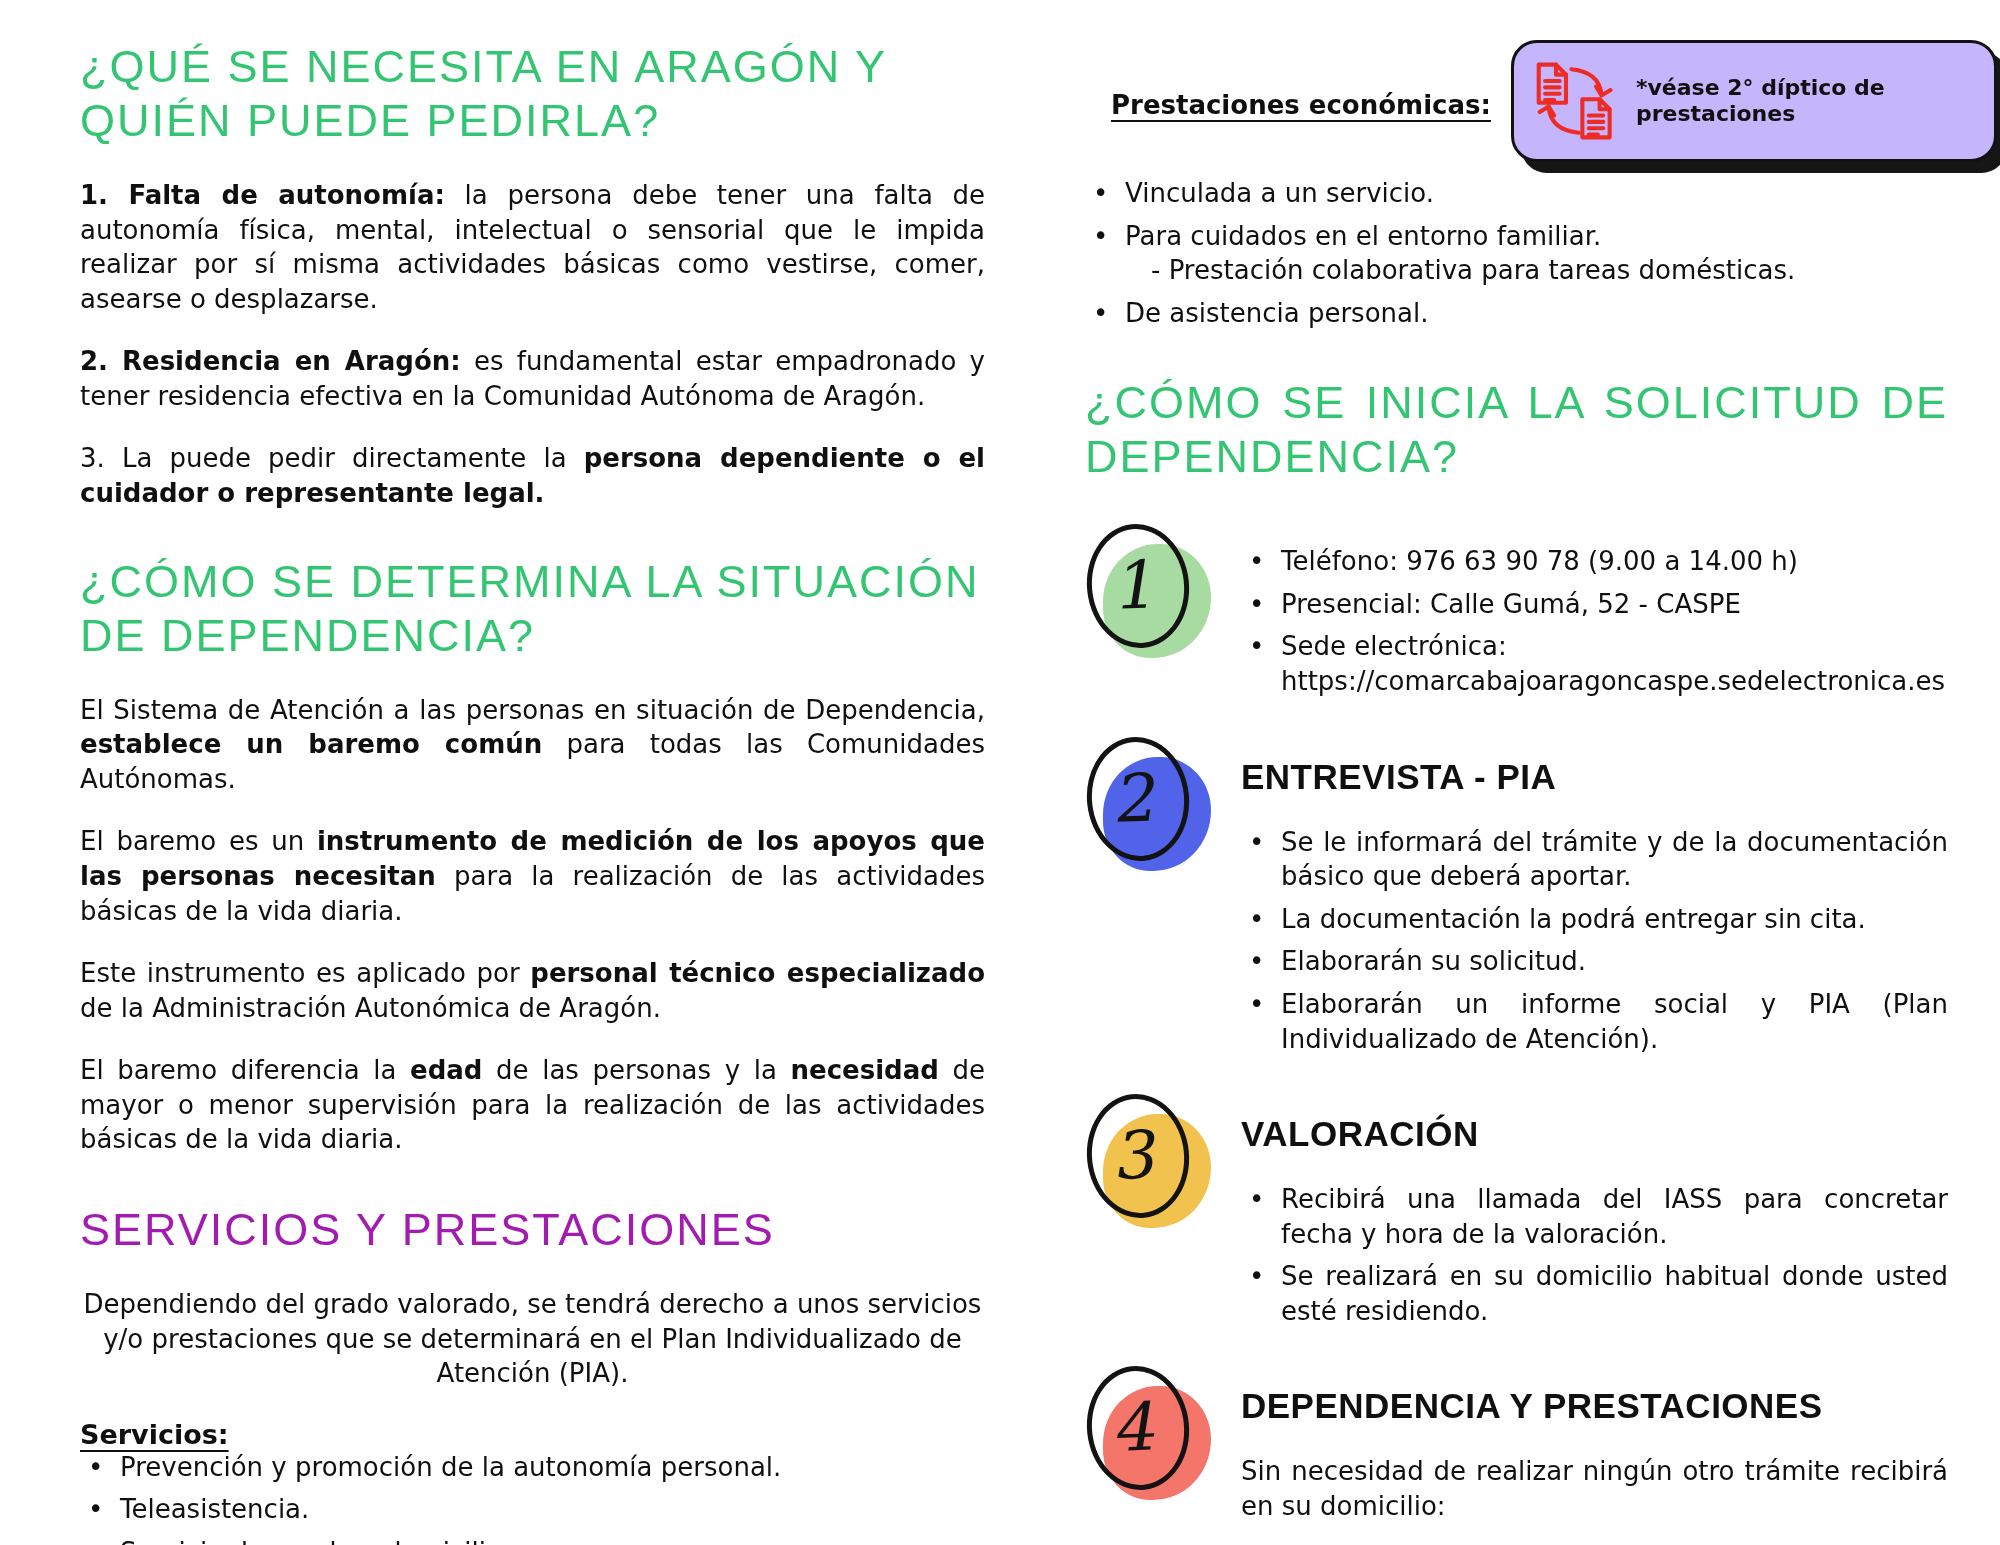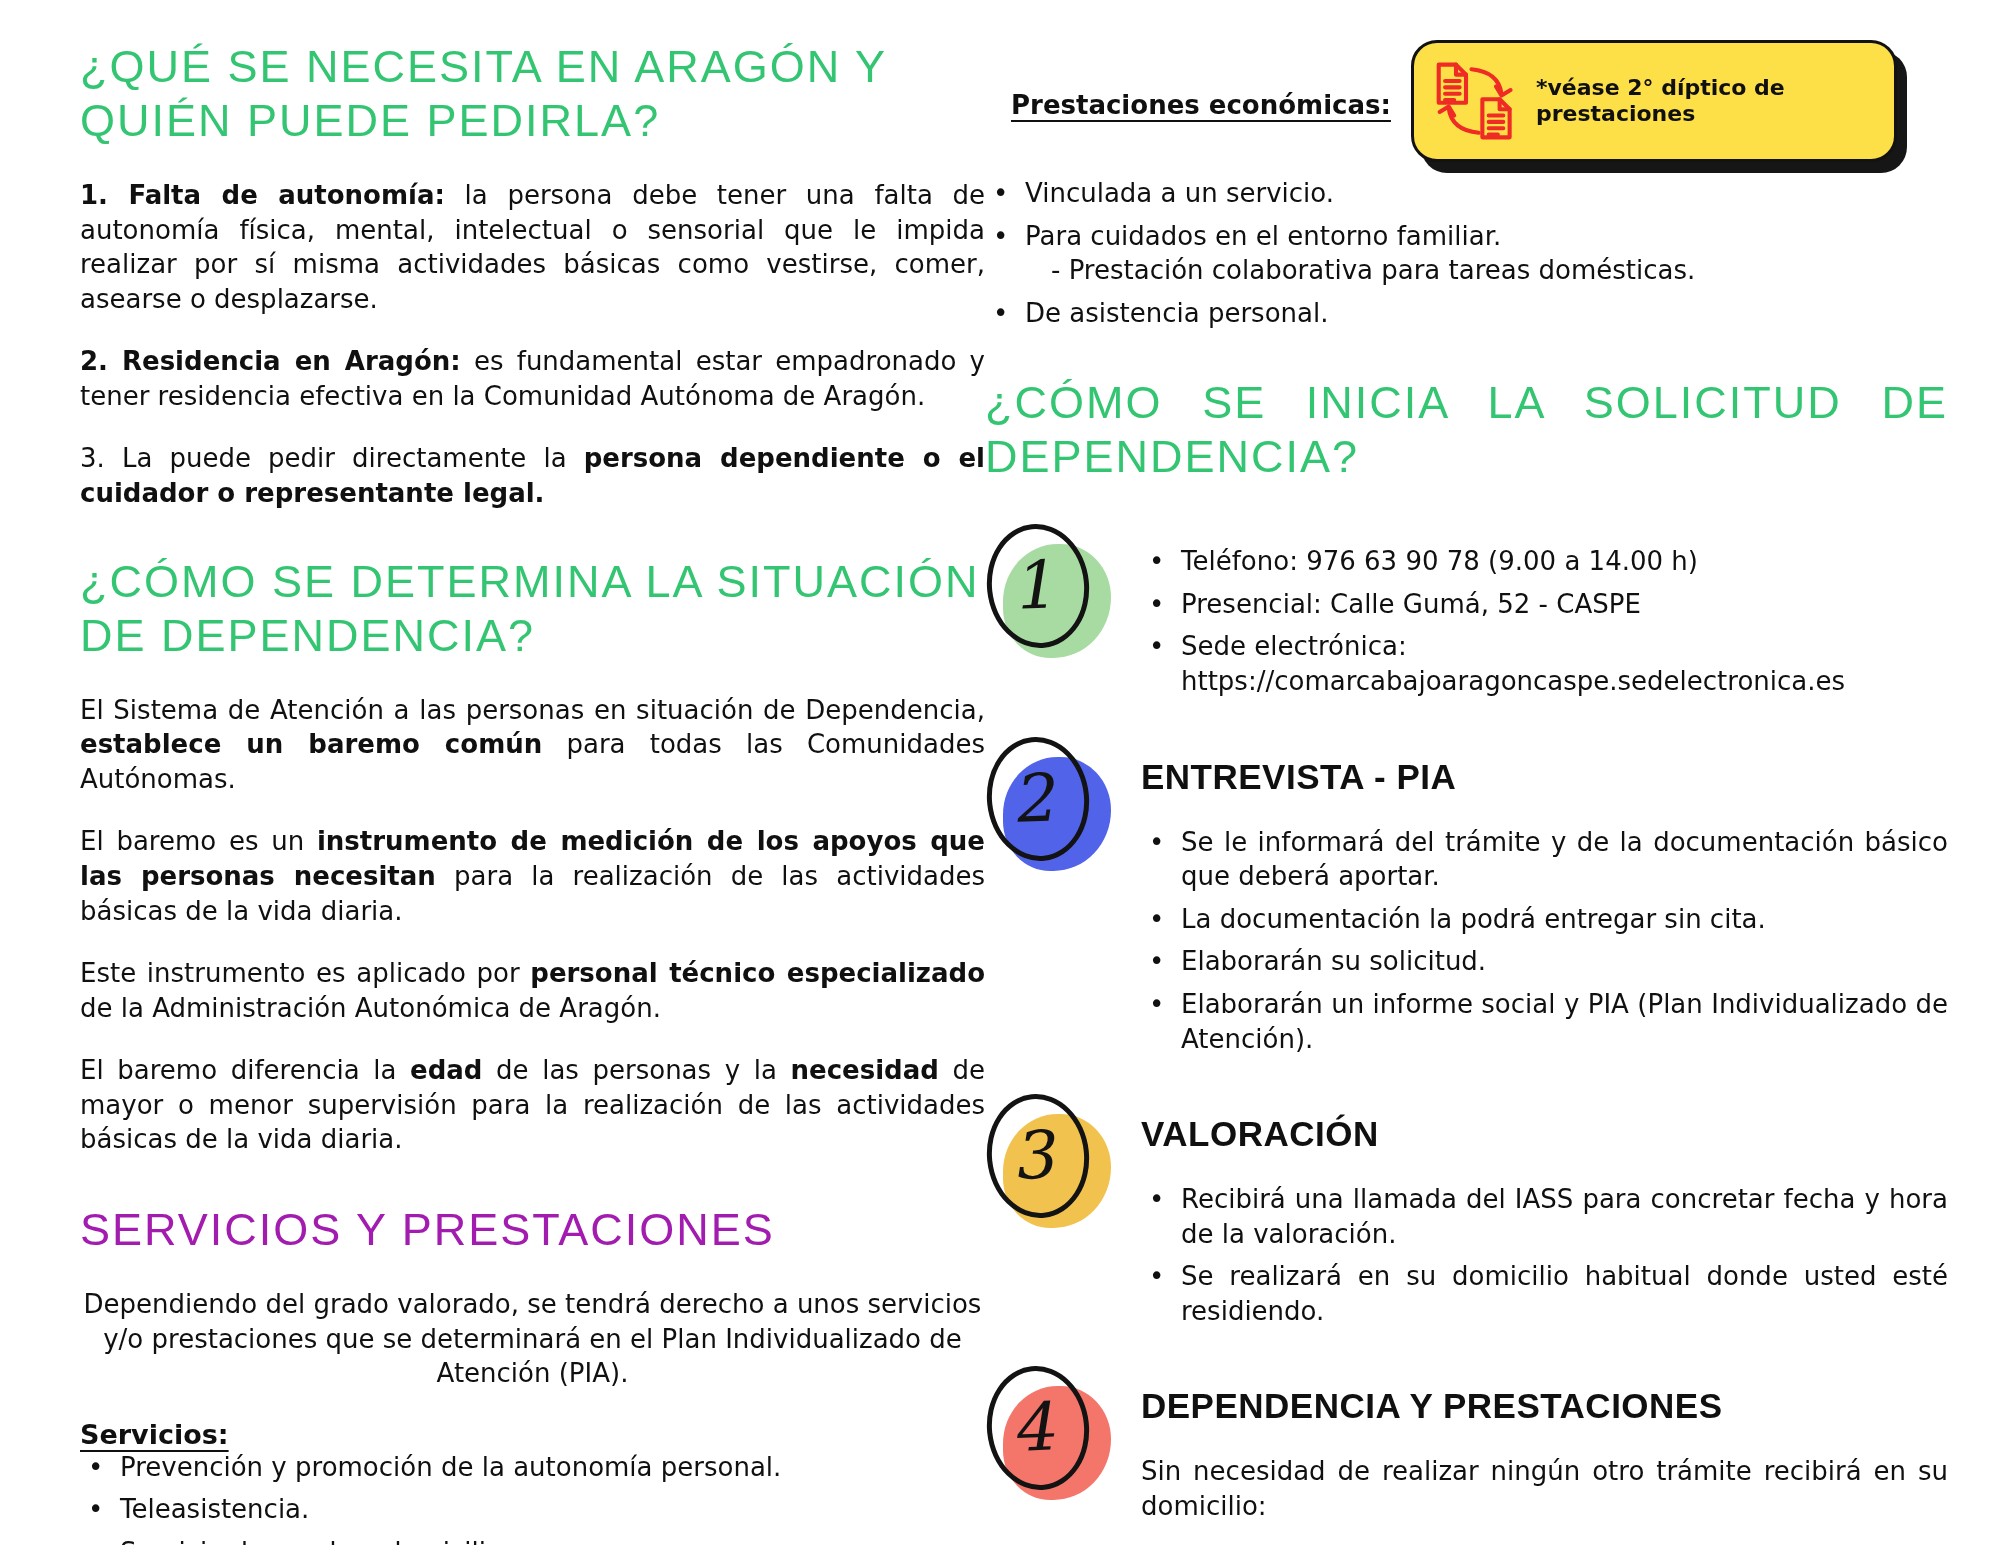--- a/index.html
+++ b/index.html
@@ -2,21 +2,21 @@
 <html><head>
 <meta charset="utf-8">
 <style>
   * { box-sizing: border-box; }
   html,body { margin:0; padding:0; }
   body {
     width:2000px; height:1545px; overflow:hidden;
     background:#ffffff; color:#101010;
     font-family:"DejaVu Sans", sans-serif;
   }
-  .page { display:flex; padding:40px 52px 0 80px; height:1173px; }
+  .page { display:flex; gap:100px; padding:40px 52px 0 80px; height:1173px; }
   .col-left  { width:905px; flex:none; }
   .col-right { flex:1; min-width:0; }
 
   .green-heading {
     font-family:"Liberation Sans", sans-serif;
     font-size:45px; font-weight:400; letter-spacing:2px;
     line-height:1.2; margin:0 0 30px 0;
   }
   .jline { text-align:justify; text-align-last:justify; }
 
@@ -34,21 +34,21 @@
   ul.dot-list li::before { content:"•"; position:absolute; left:8px; top:0; }
 
   .services-list { margin-top:40px; padding-left:14px; }
 
   
   .econ-row { display:flex; align-items:flex-start; gap:20px; margin-bottom:14px;margin-left:26px; }
   .econ-label { margin-top:50px; white-space:nowrap; font-size:26px; }
 
   .note-badge {
     flex:none; width:486px; height:122px;
-    background:#fde047; border:3px solid #121212; border-radius:26px;
+    background:#c4b5fd; border:3px solid #121212; border-radius:26px;
     box-shadow:10px 11px 0 #161616;
     display:flex; align-items:center; gap:10px; padding:6px 14px 6px 12px;
   }
   .note-text { font-size:22px; font-weight:700; line-height:1.2; }
   .note-icon { flex:none; width:100px; height:100px; }
 
   .econ-list li { margin-bottom:4px; text-align:left; }
   .sub-line { padding-left:26px; }
 
   .how-heading { margin:46px 0 40px 0; }

